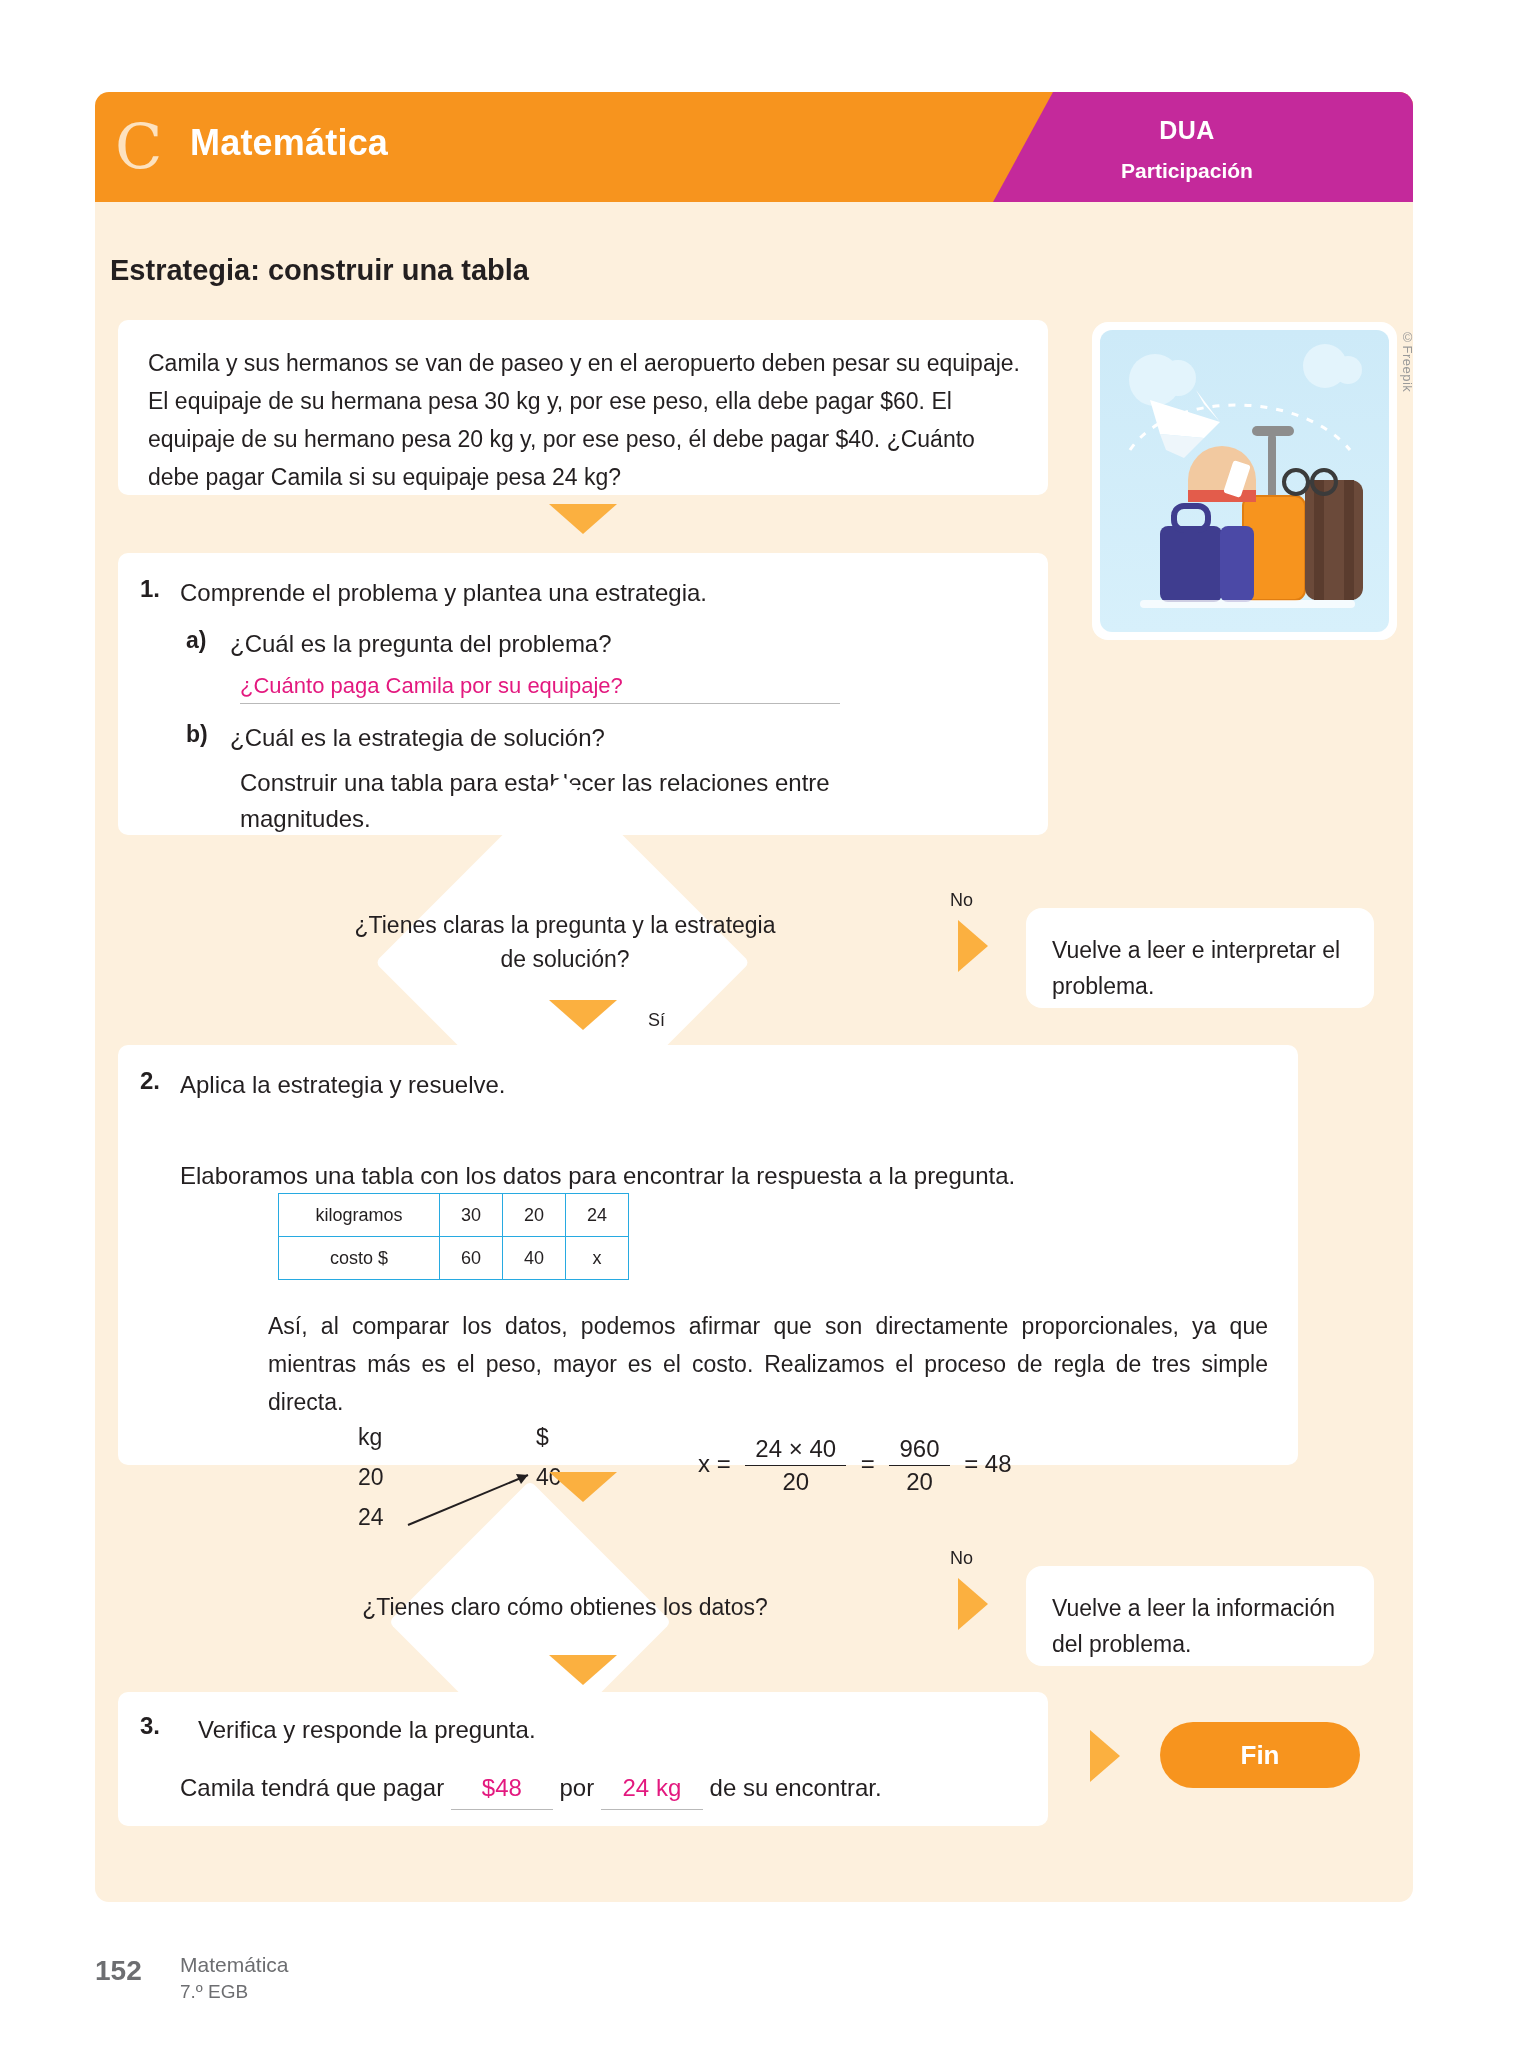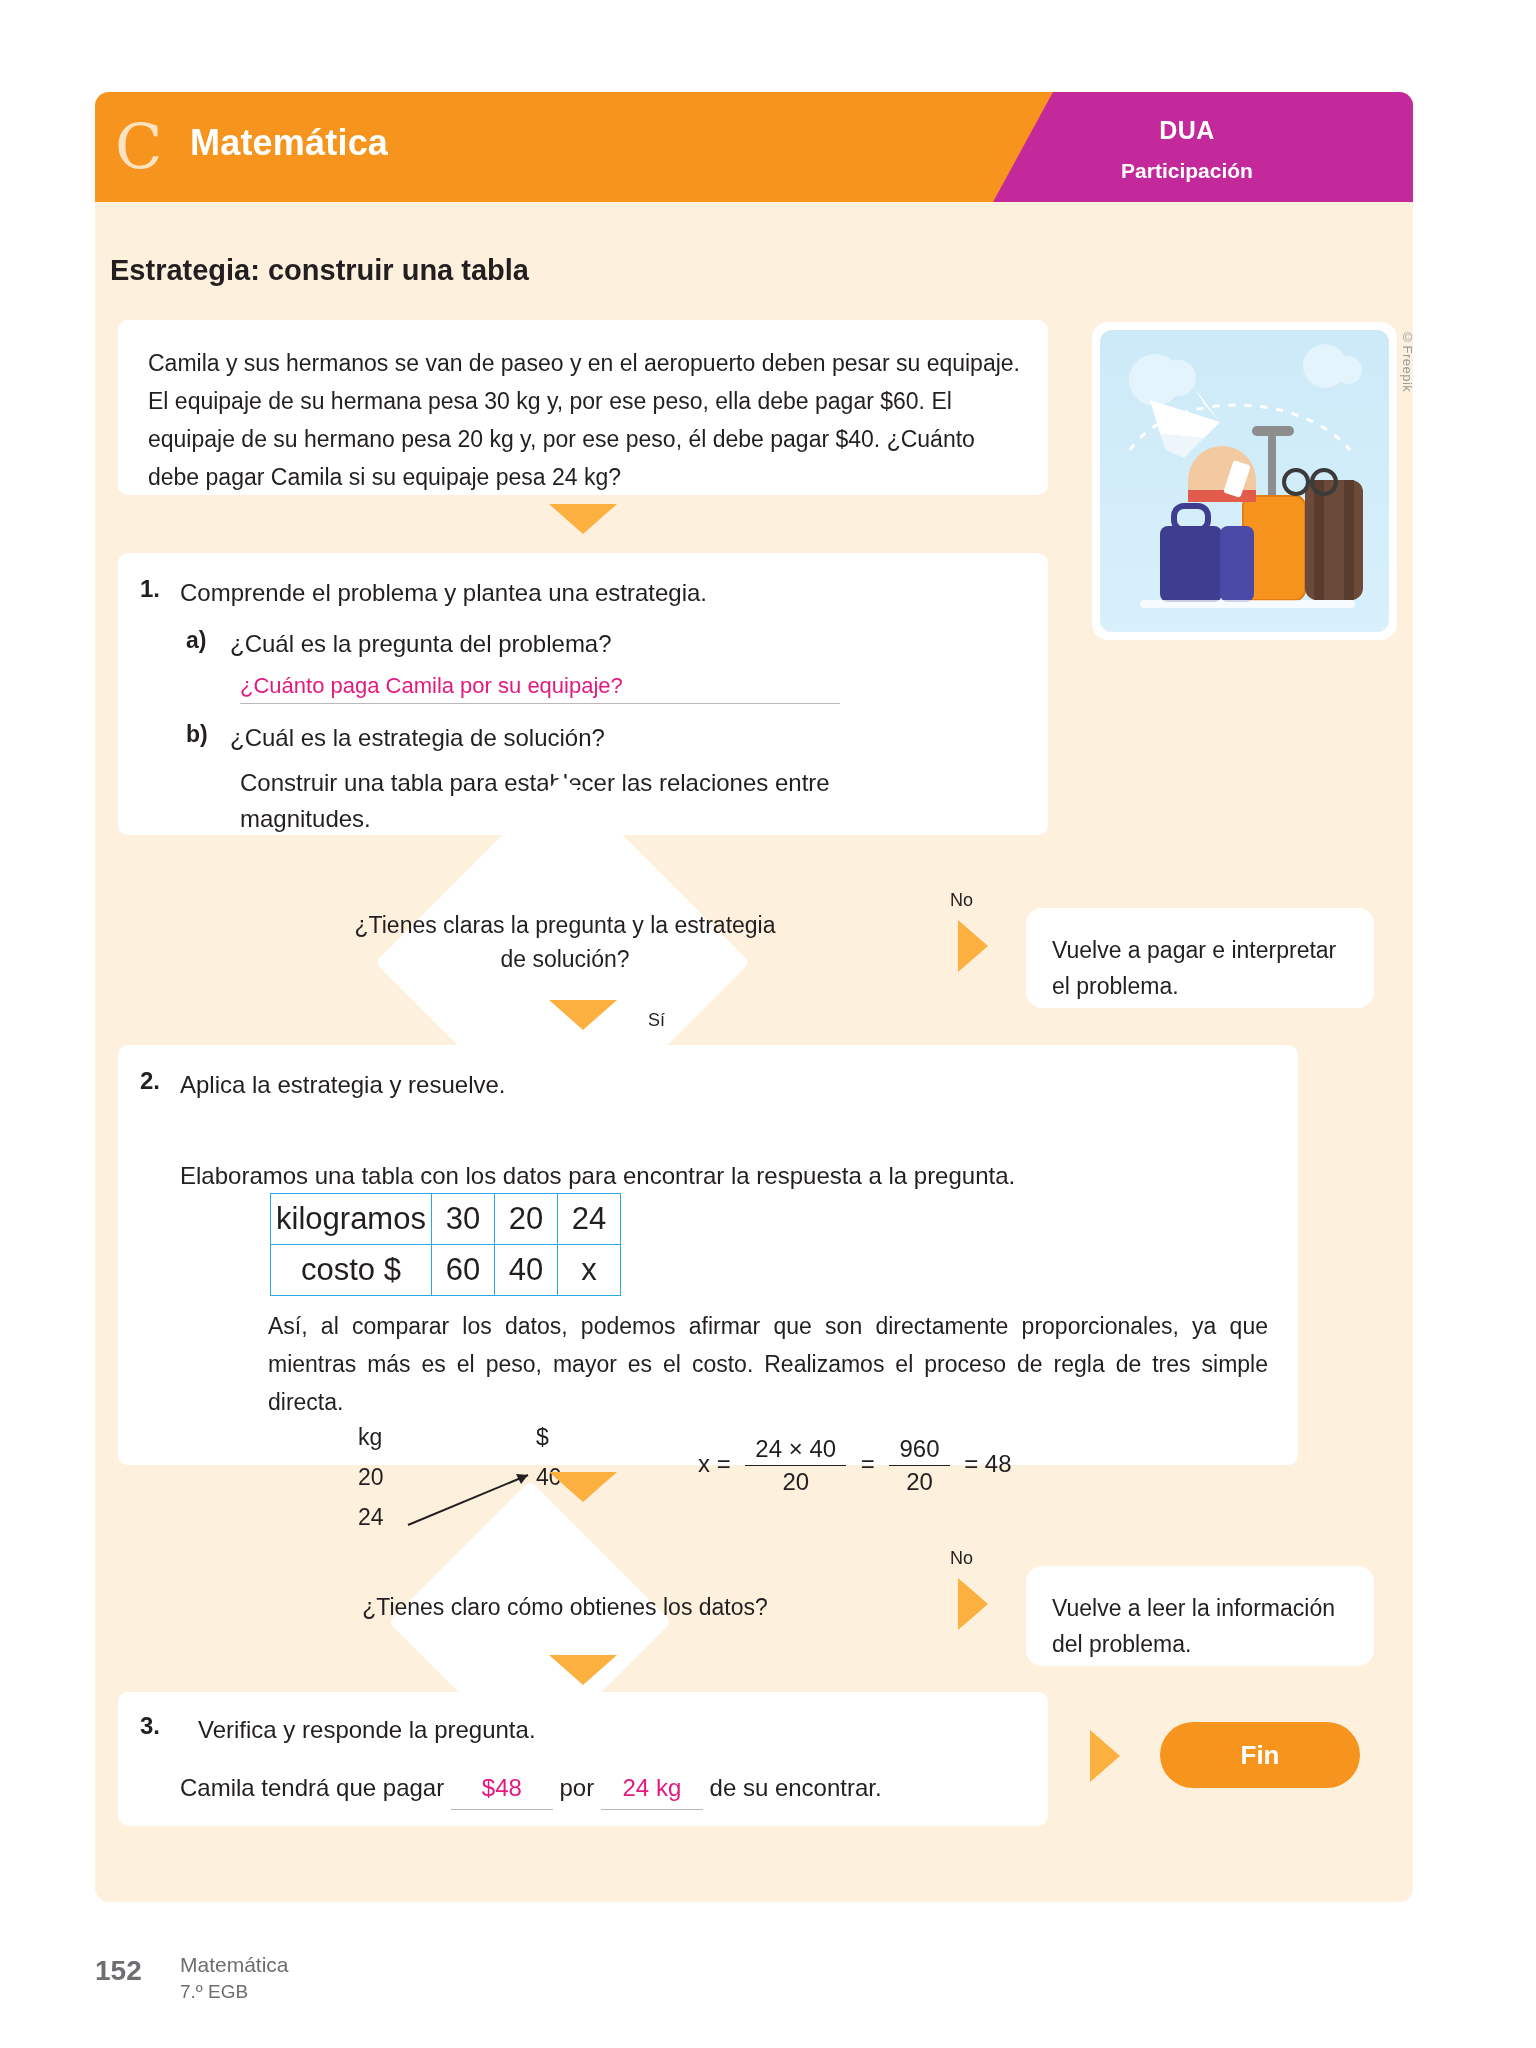--- a/index.html
+++ b/index.html
@@ -237,24 +237,24 @@
   
   .step2 {
     left: 118px;
     top: 1045px;
     width: 1180px;
     height: 420px;
   }
 
   table.data {
     position: absolute;
-    left: 152px;
+    left: 160px;
     top: 148px;
     border-collapse: collapse;
-    font-size: 31px;
+    font-size: 18px;
   }
   table.data td {
     border: 1.5px solid #27aae1;
     text-align: center;
     padding: 7px 0;
     height: 28px;
   }
   table.data td.lead { width: 160px; }
   table.data td.val { width: 62px; }
 
@@ -420,21 +420,21 @@
     <div class="step-text" style="left:122px; top:212px; width:720px;">Construir una tabla para establecer las relaciones entre magnitudes.</div>
   </div>
 
   <div class="arrow-down" style="left:549px; top:842px;"></div>
 
   <div class="diamond" style="left:430px; top:830px; width:265px; height:265px;"></div>
   <div class="diamond-label" style="left:350px; top:908px; width:430px;">¿Tienes claras la pregunta y la estrategia de solución?</div>
   <div class="flow-word" style="left:950px; top:890px;">No</div>
   <div class="arrow-right" style="left:958px; top:920px;"></div>
   <div class="side-card" style="left:1026px; top:908px; width:348px; height:100px;">
-    <span>Vuelve a pagar e interpretar el problema.</span>
+    <span>Vuelve a leer e interpretar el problema.</span>
   </div>
   <div class="arrow-down" style="left:549px; top:1000px;"></div>
   <div class="flow-word" style="left:648px; top:1010px;">Sí</div>
 
   <div class="card step2">
     <div class="step-num" style="left:22px; top:22px;">2.</div>
     <div class="step-text" style="left:62px; top:22px; width:900px;">Aplica la estrategia y resuelve.</div>
     <div class="step-text" style="left:62px; top:70px; width:1060px;margin-top:43px;">Elaboramos una tabla con los datos para encontrar la respuesta a la pregunta.</div>
 
     <table class="data">

